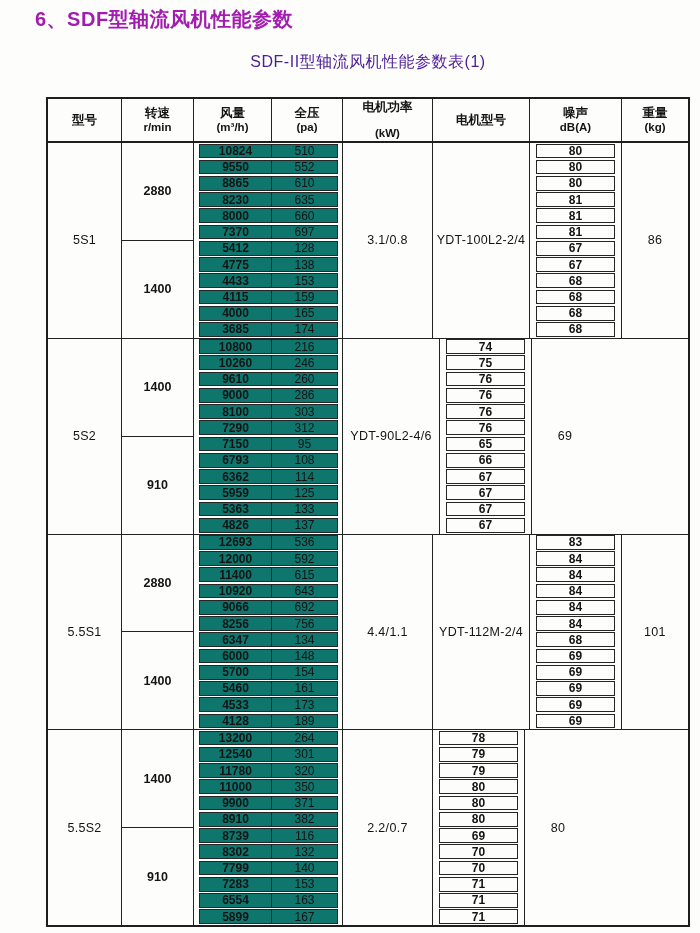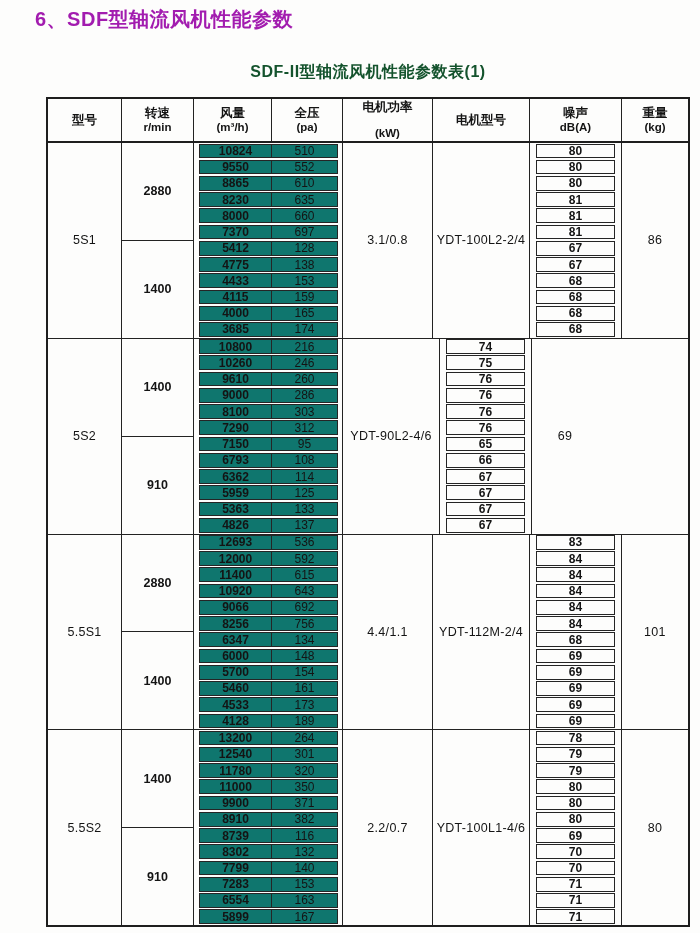--- a/index.html
+++ b/index.html
@@ -12,23 +12,23 @@
     -webkit-font-smoothing:antialiased;
   }
   .sheet{position:absolute;inset:0;}
   .doc-title{
     position:absolute;left:9px;top:6px;
     font-size:20px;font-weight:bold;letter-spacing:0.5px;
     color:#a21caf;
     margin-left:26px;
   }
   .doc-subtitle{
-    position:absolute;left:46px;top:62px;width:644px;
-    text-align:center;font-size:16px;font-weight:bold;
-    letter-spacing:0.5px;color:#14532d;
+    position:absolute;left:46px;top:52px;width:644px;
+    text-align:center;font-size:16px;font-weight:normal;
+    letter-spacing:0.5px;color:#4c1d95;
   }
   
   .ptable{
     position:absolute;left:46px;top:97px;
     width:644px;height:830px;
     border:2px solid #1e1e1e;
     box-sizing:border-box;
     display:flex;flex-direction:column;
     background:#fdfdfc;
   }
@@ -621,23 +621,20 @@
             <div class="slot">
               <div class="flow-box">
                 <div class="airflow-v">5899</div>
                 <div class="pressure-v">167</div>
               </div>
             </div>
           </div>
           <div class="col c-power">
             <div class="cell-center">2.2/0.7</div>
           </div>
-          <div class="col c-motor">
-            <div class="cell-center">YDT-100L1-4/6</div>
-          </div>
           <div class="col c-noise">
             <div class="slot">
               <div class="noise-box">78</div>
             </div>
             <div class="slot">
               <div class="noise-box">79</div>
             </div>
             <div class="slot">
               <div class="noise-box">79</div>
             </div>

